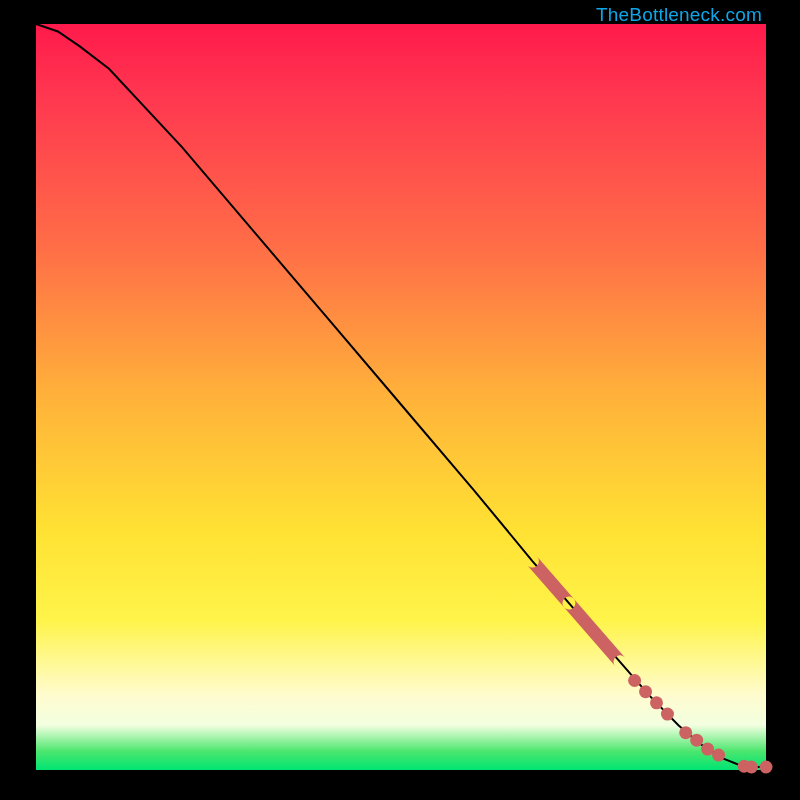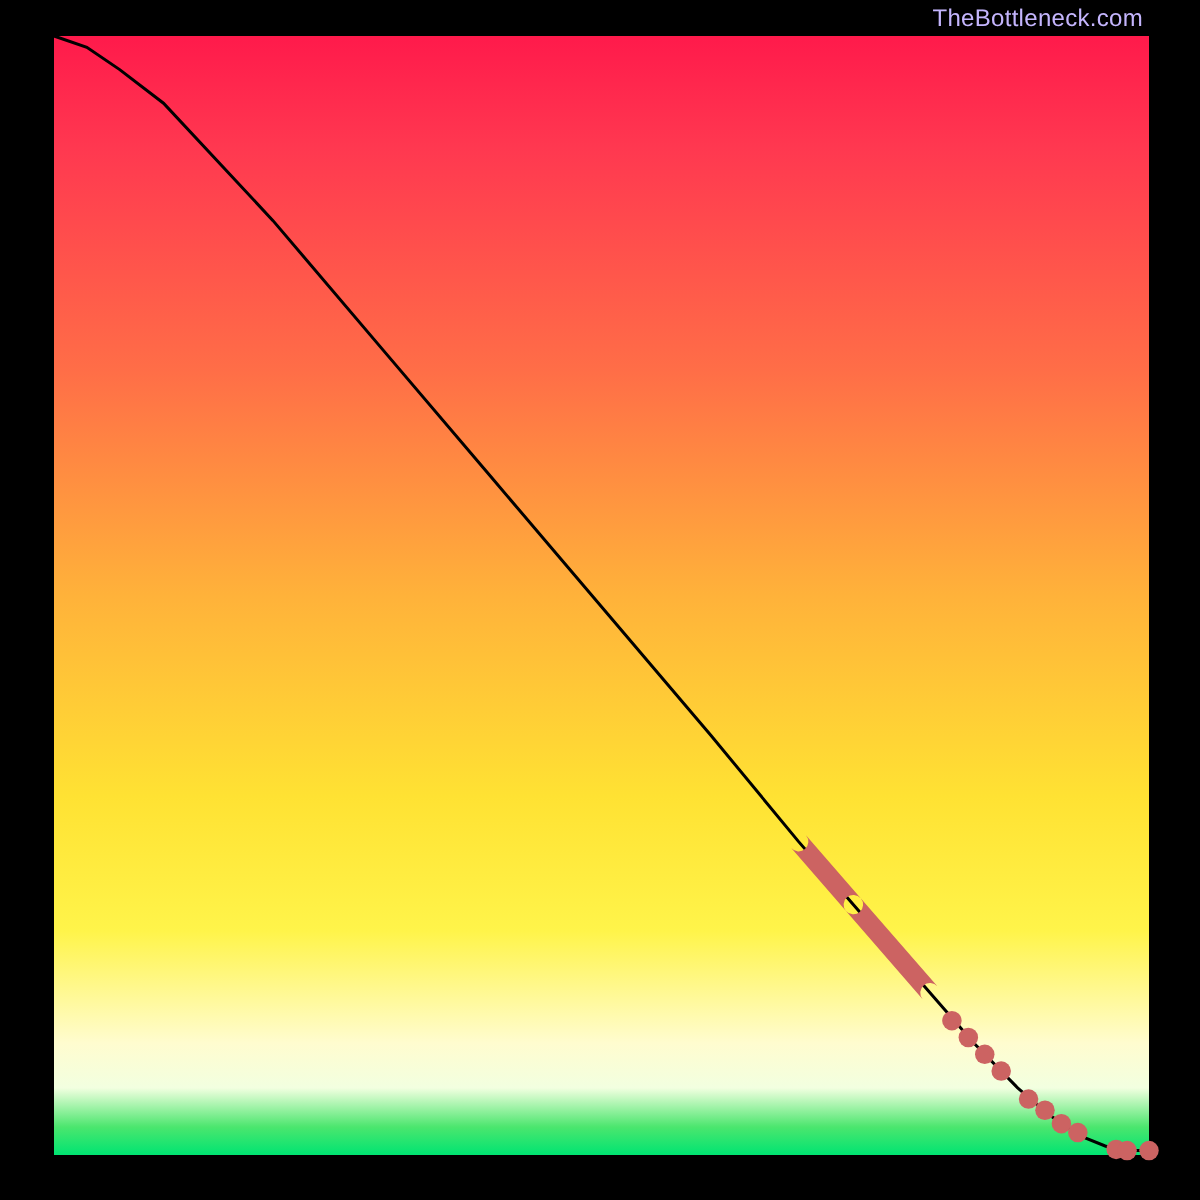--- a/index.html
+++ b/index.html
@@ -34,22 +34,22 @@
       #fffccf 90%,
       #f2ffe0 94%,
       #4be66e 97.5%,
       #00e472 100%
     );
   }
   .attribution {
     position: absolute;
     right: 38px;
     top: 4px;
-    color: #c4b5fd;
-    font-size: 16px;
+    color: #0ea5e9;
+    font-size: 19px;
     letter-spacing: 0.2px;
   }
   svg.overlay {
     position: absolute;
     left: 0;
     top: 0;
     width: 730px;
     height: 746px;
     overflow: visible;
   }

